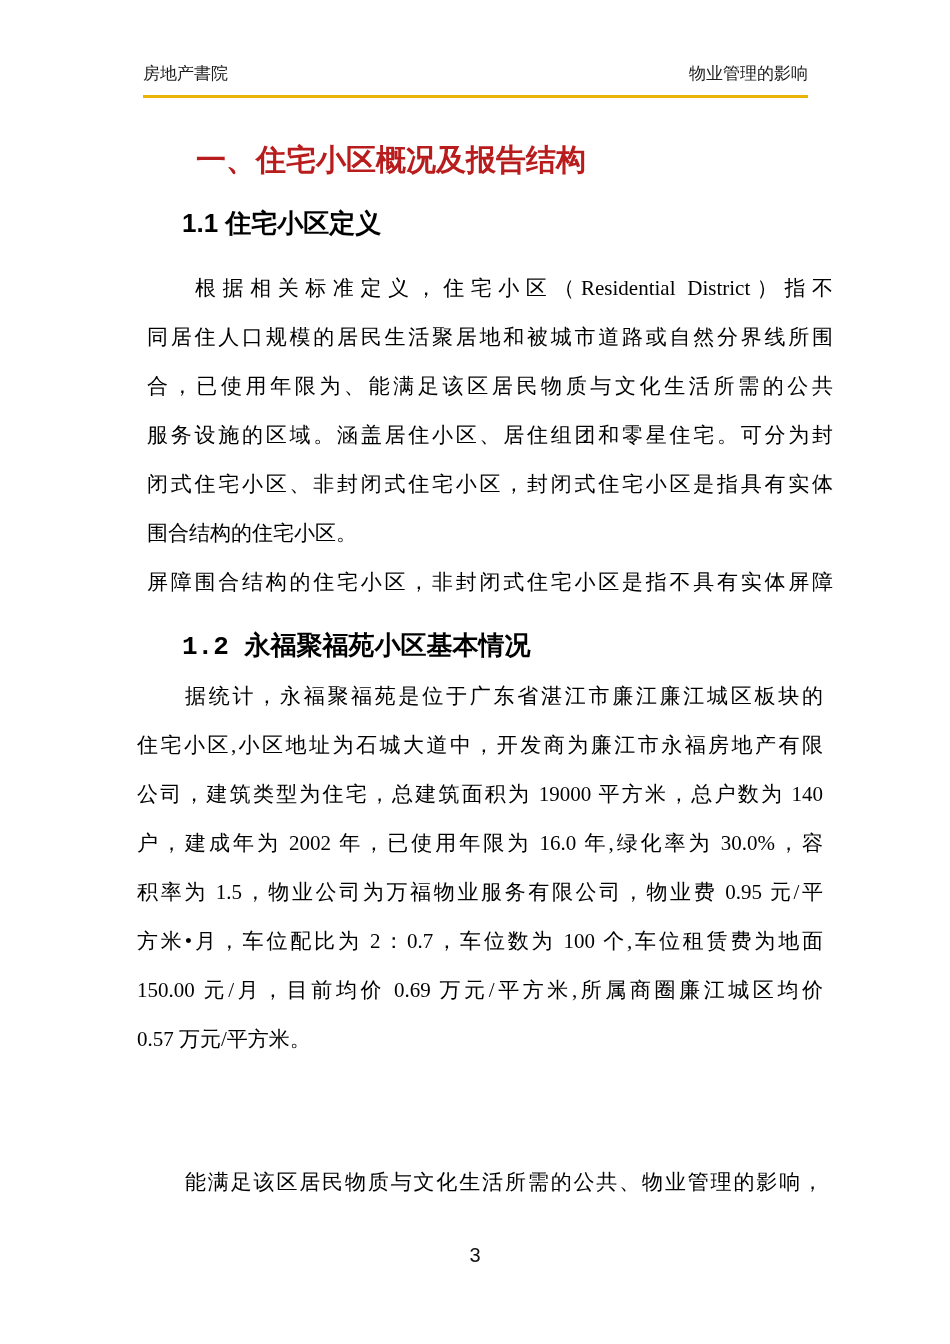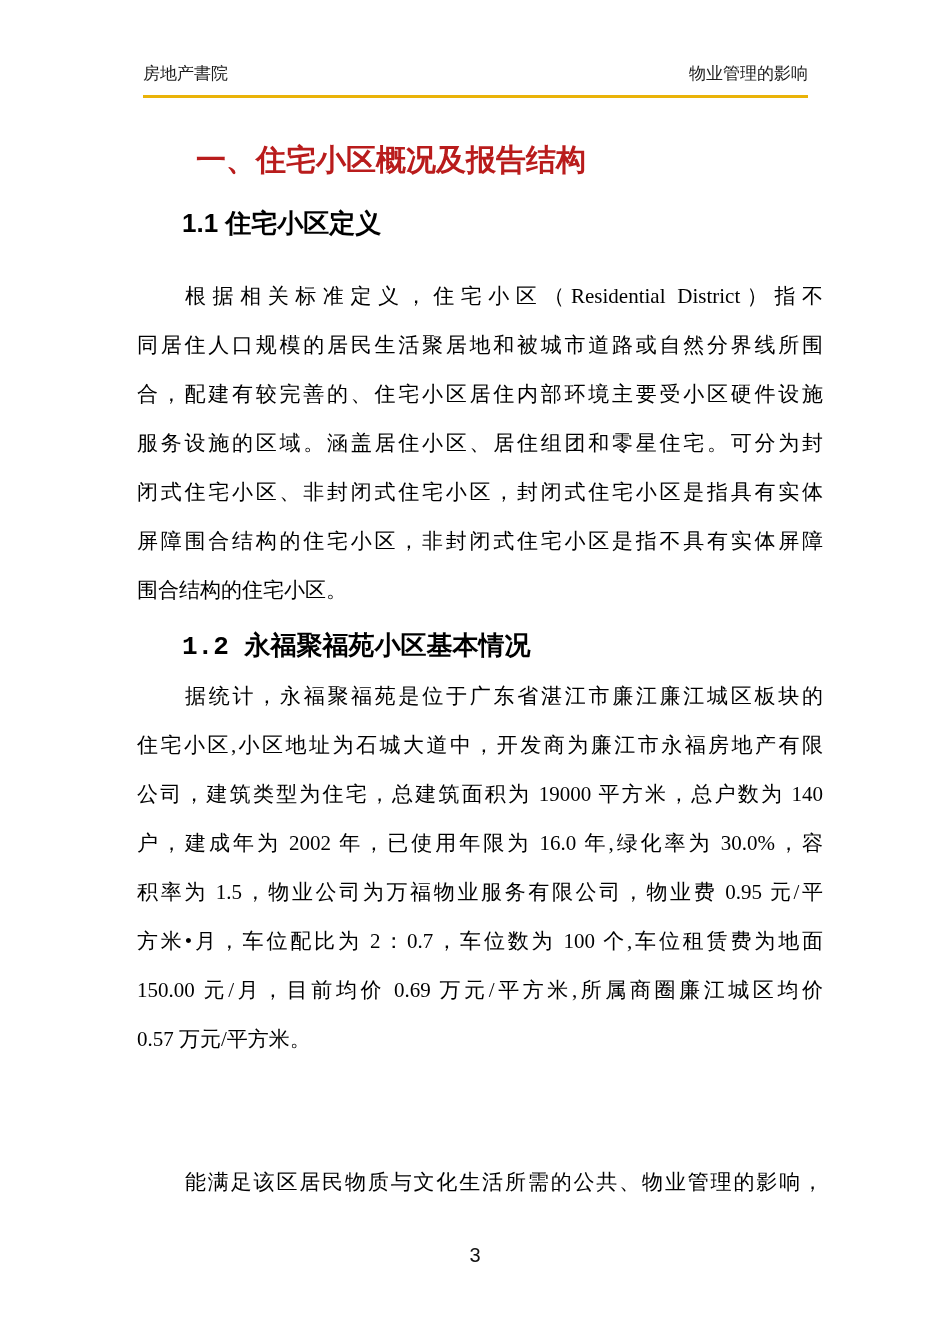--- a/index.html
+++ b/index.html
@@ -67,21 +67,21 @@
   #h-sec-3 { top: 1107px; }
 
   
   .para {
     position: absolute;
     left: 137px;
     width: 686px;
     font-size: 21px;
     color: #000000;
   }
-  #p-sec-1 { top: 272px; }
+  #p-sec-1 { top: 264px; margin-left: 10px; }
   #p-sec-2 { top: 672px; }
   #p-sec-3 { top: 1158px; }
 
   .line {
     height: 49px;
     line-height: 49px;
     text-align: justify;
     text-align-last: justify;
     white-space: normal;
   }
@@ -112,25 +112,25 @@
     <span>房地产書院</span>
     <span>物业管理的影响</span>
   </header>
 
   <h1 class="doc-title">一、住宅小区概况及报告结构</h1>
 
   <h2 class="sec-heading" id="h-sec-1">1.1 住宅小区定义</h2>
   <div class="para" id="p-sec-1">
       <div class="line first">根据相关标准定义，住宅小区（Residential District）指不</div>
       <div class="line">同居住人口规模的居民生活聚居地和被城市道路或自然分界线所围</div>
-      <div class="line">合，配建有较完善的、住宅小区居住内部环境主要受小区硬件设施</div>
+      <div class="line">合，已使用年限为、能满足该区居民物质与文化生活所需的公共</div>
       <div class="line">服务设施的区域。涵盖居住小区、居住组团和零星住宅。可分为封</div>
       <div class="line">闭式住宅小区、非封闭式住宅小区，封闭式住宅小区是指具有实体</div>
+      <div class="line last">围合结构的住宅小区。</div>
       <div class="line">屏障围合结构的住宅小区，非封闭式住宅小区是指不具有实体屏障</div>
-      <div class="line last">围合结构的住宅小区。</div>
     </div>
 
   <h2 class="sec-heading" id="h-sec-2">1.2 永福聚福苑小区基本情况</h2>
   <div class="para" id="p-sec-2">
       <div class="line first">据统计，永福聚福苑是位于广东省湛江市廉江廉江城区板块的</div>
       <div class="line">住宅小区,小区地址为石城大道中，开发商为廉江市永福房地产有限</div>
       <div class="line">公司，建筑类型为住宅，总建筑面积为 19000 平方米，总户数为 140</div>
       <div class="line">户，建成年为 2002 年，已使用年限为 16.0 年,绿化率为 30.0%，容</div>
       <div class="line">积率为 1.5，物业公司为万福物业服务有限公司，物业费 0.95 元/平</div>
       <div class="line">方米•月，车位配比为 2：0.7，车位数为 100 个,车位租赁费为地面</div>

